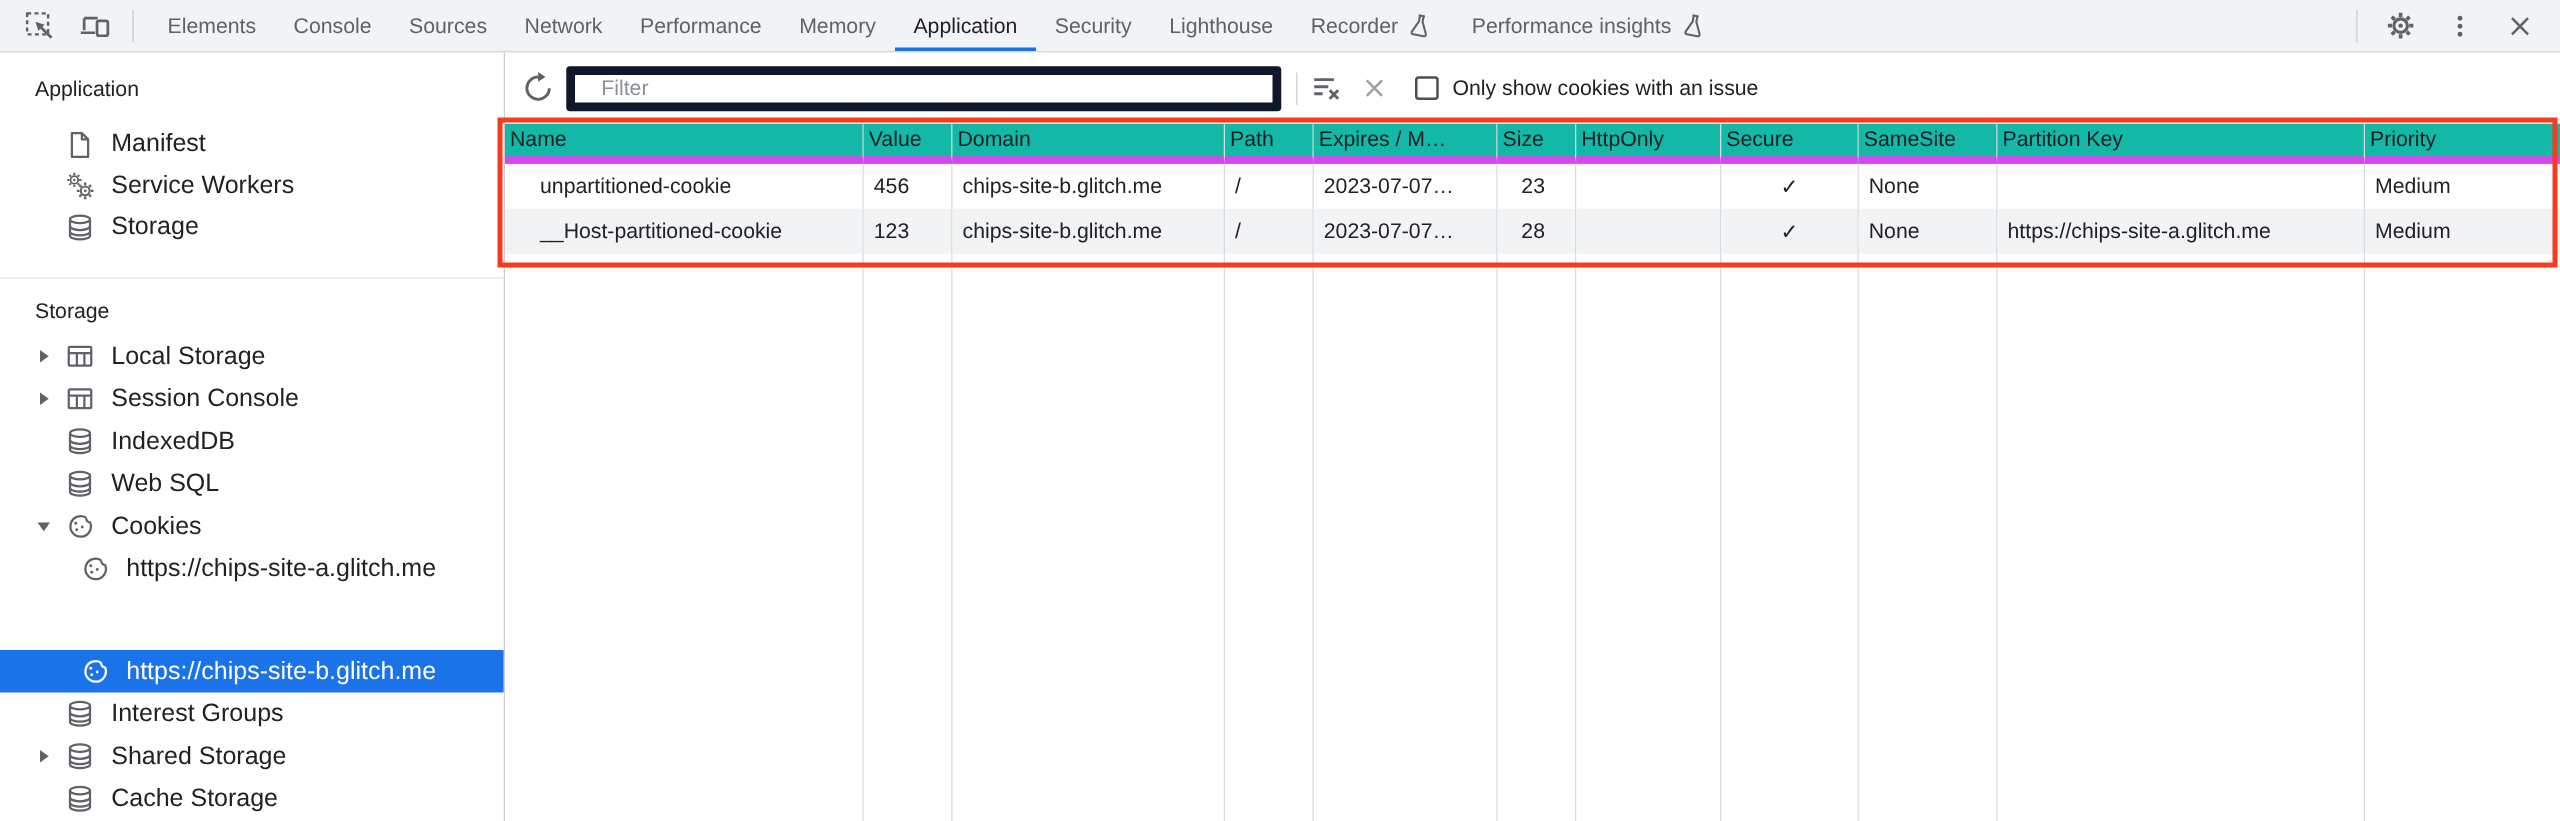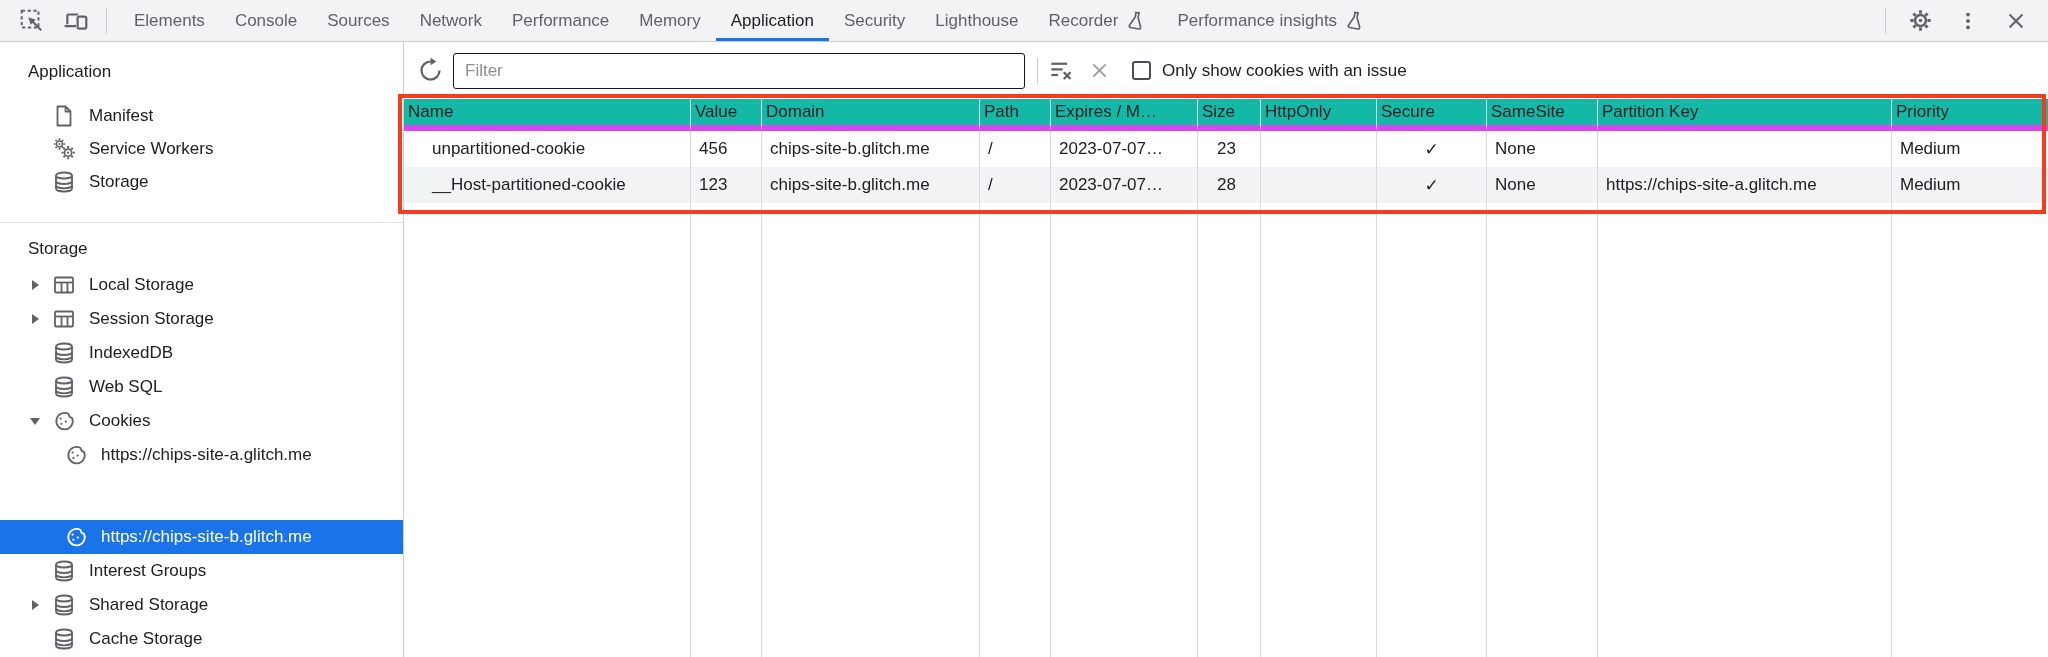--- a/index.html
+++ b/index.html
@@ -21,39 +21,39 @@
 
   
   .main { display:flex; height:615px; }
 
   
   .sidebar { width:404px; flex:none; background:#fff; border-right:1px solid #c9ccd0; overflow:hidden; }
   .sec-head { font-size:17px; color:#202124; padding-left:28px; }
   .sec-head.app { padding-top:20px; padding-bottom:17px; }
   .divider { border-top:1px solid #e0e2e6; margin-top:24px; }
   .sec-head.sto { padding-top:16px; padding-bottom:9px; }
-  .srow { height:34px; display:flex; align-items:center; font-size:17px; color:#202124; cursor:pointer; }
+  .srow { height:34px; display:flex; align-items:center; font-size:20px; color:#202124; cursor:pointer; }
   .app-items .srow { height:33px; }
   .exp-slot { width:18px; margin-left:26px; flex:none; display:flex; align-items:center; justify-content:center; }
   .srow.nested .exp-slot { margin-left:38px; }
   .exp { width:0; height:0; border-left:7px solid #5f6368;
          border-top:5px solid transparent; border-bottom:5px solid transparent; }
   .exp.open { border-left:5px solid transparent; border-right:5px solid transparent;
               border-top:7px solid #5f6368; border-bottom:none; }
   .sicon { width:24px; height:24px; margin-left:8px; color:#5f6368; flex:none; }
   .slabel { margin-left:13px; white-space:nowrap; }
   .srow.sel { background:#1a73e8; color:#fff;margin-top:48px; }
   .srow.sel .sicon { color:#fff; }
 
   
   .panel { flex:1; position:relative; display:flex; flex-direction:column; background:#fff; }
   .cp-toolbar { height:57px; flex:none; display:flex; align-items:center; }
   .icon-btn { display:flex; align-items:center; justify-content:center; cursor:pointer; }
-  .filter-input { margin-left:9px; width:572px; height:36px; border:1px solid #0f172a; border-radius:3px;
-                  font-family:"Liberation Sans", sans-serif; font-size:17px; padding:0 11px; color:#0f766e; outline:none; }
+  .filter-input { margin-left:9px; width:572px; height:36px; border:7px solid #0f172a; border-radius:3px;
+                  font-family:"Liberation Sans", sans-serif; font-size:17px; padding:0 21px; color:#0f766e; outline:none; }
   .filter-input::placeholder { color:#8a9095; }
   .checkbox { width:19px; height:19px; border:2px solid #494f55; border-radius:3px; background:#fff;
               margin-left:22px; flex:none; cursor:pointer; }
   .cb-label { margin-left:11px; font-size:17px; color:#202124; white-space:nowrap; }
 
   
   .grid { flex:1; display:grid;
           grid-template-columns:287px 71px 218px 71px 147px 63px 116px 110px 111px 294px minmax(0,1fr);
           grid-template-rows:32px 36px 36px minmax(0,1fr); }
   .th { background:#14b8a6; border-right:1px solid #d8dbde; border-bottom:6px solid #d946ef;
@@ -266,21 +266,21 @@
           </svg>
         <span class="slabel">Local Storage</span>
       </div>
       <div class="srow">
         <span class="exp-slot">
             <span class="exp"></span>
           </span>
         <svg class="sicon" viewBox="0 0 24 24">
             <use href="#sym-table"></use>
           </svg>
-        <span class="slabel">Session Storage</span>
+        <span class="slabel">Session Console</span>
       </div>
       <div class="srow">
         <span class="exp-slot"></span>
         <svg class="sicon" viewBox="0 0 24 24">
             <use href="#sym-db"></use>
           </svg>
         <span class="slabel">IndexedDB</span>
       </div>
       <div class="srow">
         <span class="exp-slot"></span>

